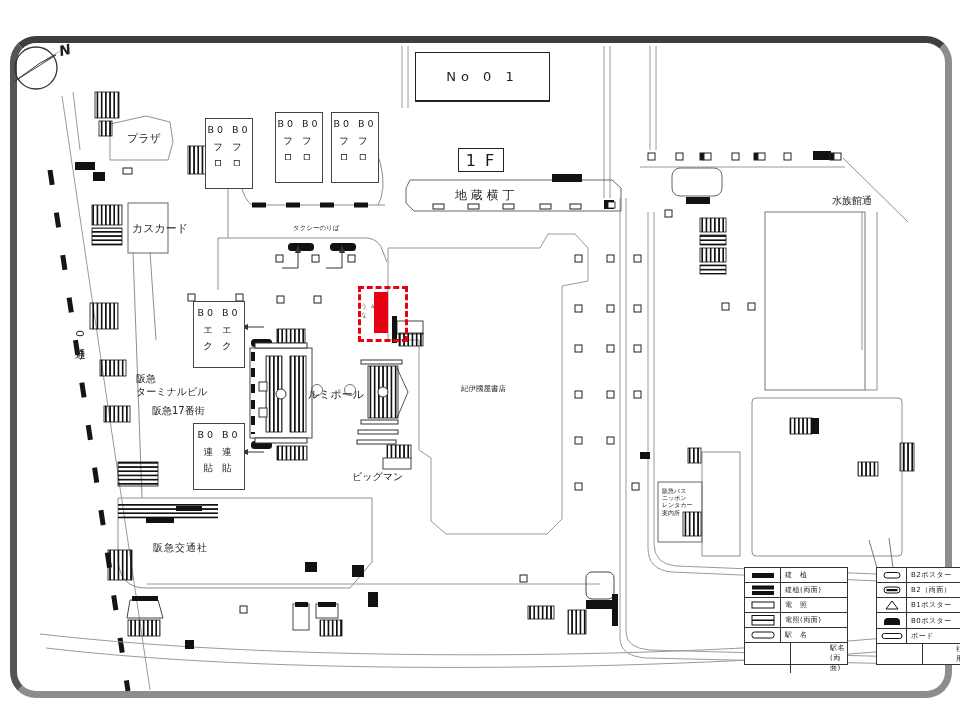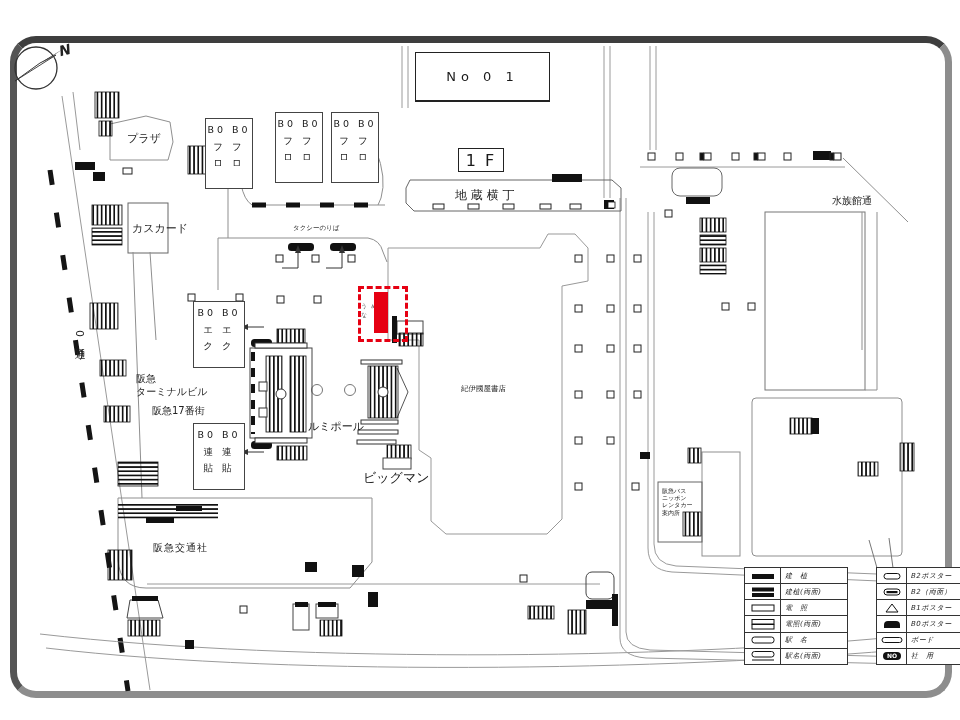--- a/index.html
+++ b/index.html
@@ -31,23 +31,23 @@
   #hl-bar{position:absolute;left:374px;top:292px;width:14px;height:41px;background:var(--highlight,#e60012);}
   #hl-name{position:absolute;left:361px;top:302px;width:40px;font-size:6px;color:#555;letter-spacing:4px;}
   
   #north-n{position:absolute;left:59px;top:42px;font-size:14px;font-style:italic;font-weight:bold;
            transform:rotate(-14deg);color:#222;}
   
   .legend{position:absolute;border:1px solid #333;background:#fff;display:grid;}
   #legendL{left:744px;top:567px;width:102px;height:96px;grid-template-columns:36px 1fr;}
   #legendR{left:876px;top:567px;width:88px;height:96px;grid-template-columns:30px 1fr;}
   .legend>div{border-bottom:1px solid #333;display:flex;align-items:center;font-size:7px;}
-  .legend>div:nth-last-child(-n+2){border-bottom:none;}
+  .legend>div:nth-last-child(-n+2){border-bottom:none;margin-left:45px;}
   .legend .sym{justify-content:center;border-right:1px solid #333;}
-  .legend .txt{padding-left:4px;letter-spacing:.5px;font-style:italic;}
+  .legend .txt{padding-left:4px;letter-spacing:.5px;}
   .legend svg{position:static;}
 </style>
 </head>
 <body>
 
 <div id="stage">
 
   <div id="frame"></div>
 
   <svg width="960" height="720" viewBox="0 0 960 720">
@@ -282,22 +282,22 @@
   <div class="lbl" style="left:132px;top:222px">カスカード</div>
   <div class="lbl" style="left:293px;top:224px;font-size:6.5px">タクシーのりば</div>
   <div class="lbl" style="left:455px;top:188px;font-size:12px">地 蔵 横 丁</div>
   <div class="lbl" style="left:832px;top:194px;font-size:10px">水族館通</div>
   <div class="lbl vert" style="left:72px;top:330px">0通り</div>
   <div class="lbl" style="left:136px;top:372px;font-size:10px">阪急
 ターミナルビル</div>
   <div class="lbl" style="left:152px;top:404px;font-size:10px">阪急17番街</div>
   <div class="lbl" style="left:153px;top:541px;font-size:10px;letter-spacing:1px">阪急交通社</div>
   <div class="lbl" style="left:461px;top:384px;font-size:7.5px">紀伊國屋書店</div>
-  <div class="lbl" style="left:308px;top:420px">ルミポール</div>
-  <div class="lbl" style="left:363px;top:470px;font-size:13px">ビッグマン</div>
+  <div class="lbl" style="left:308px;top:388px">ルミポール</div>
+  <div class="lbl" style="left:352px;top:470px;font-size:10px">ビッグマン</div>
   <div class="lbl" style="left:662px;top:487px;font-size:6px;line-height:1.2">阪急バス
 ニッポン
 レンタカー
 案内所</div>
 
   <div id="hl-name">うめばな</div>
   <div id="hl-bar"></div>
   <div id="hl-box"></div>
 
   <div class="legend" id="legendL">

